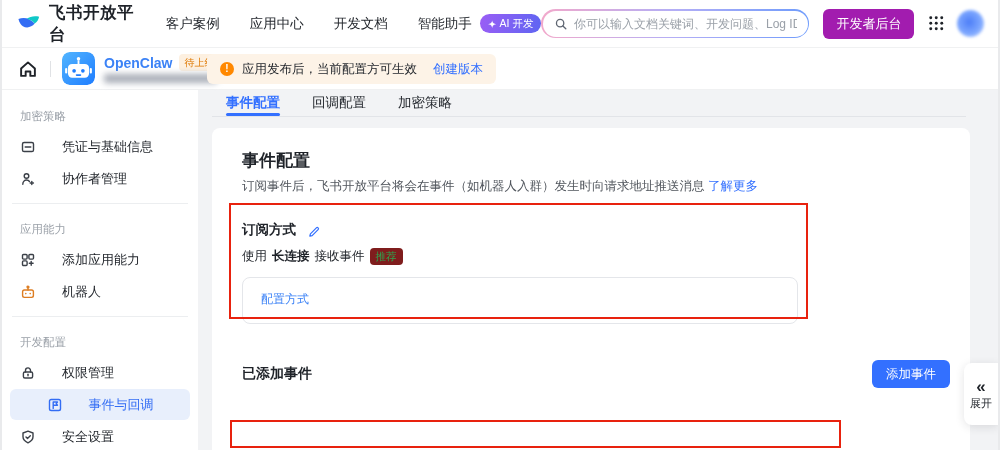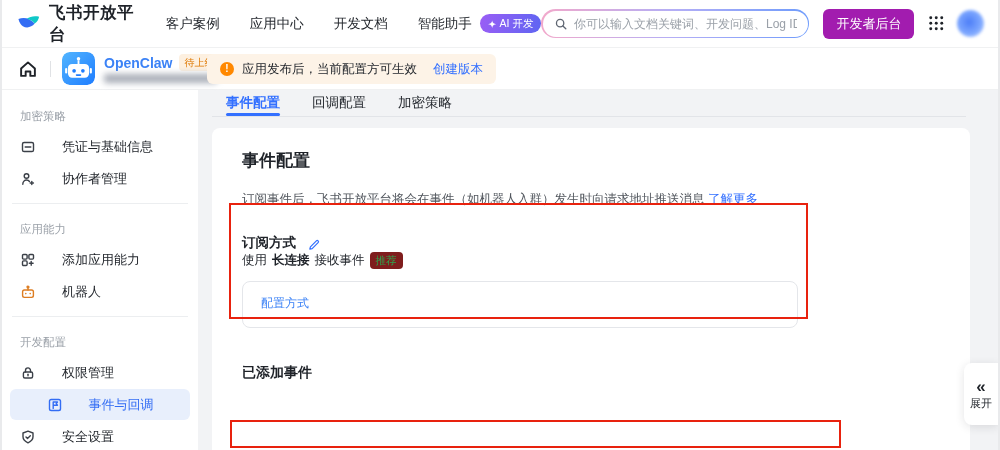--- a/index.html
+++ b/index.html
@@ -51,28 +51,28 @@
   .icon16 svg { width:100%; height:100%; }
 
   
   .content { position:absolute; top:90px; left:196px; right:0; bottom:0; background:#f2f3f5; }
   .tabstrip { position:absolute; top:0; left:14px; right:32px; height:27px; border-bottom:1px solid #e2e4e8; display:flex; gap:32px; align-items:center; padding-left:14px; }
   .tab { position:relative; height:100%; display:flex; align-items:center; font-size:13.5px; color:#1f2329; cursor:pointer; white-space:nowrap; }
   .tab.active { color:#3370ff; font-weight:bold; }
   .tab.active::after { content:""; position:absolute; left:0; right:0; bottom:0; height:3px; border-radius:2px; background:#3370ff; }
   .card { position:absolute; top:38px; left:14px; width:758px; height:400px; background:#fff; border-radius:8px; padding:21px 20px 0 30px; }
   .page-title { font-size:17px; font-weight:bold; color:#1f2329; }
-  .page-desc { margin-top:19px; font-size:12.5px; color:#51565d; }
+  .page-desc { margin-top:6px; font-size:12.5px; color:#51565d; }
   .inline-link { color:#3370ff; cursor:pointer; }
 
   .sub-block { margin-top:26px; }
   .sub-title-row { display:flex; align-items:flex-end; gap:11px; }
   .sub-title { font-size:13.5px; font-weight:bold; color:#1f2329; }
   .edit-icon { width:14px; height:14px; color:#3370ff; cursor:pointer; }
-  .mode-line { font-size:12.5px; color:#1f2329; display:flex; align-items:center; gap:5px; }
+  .mode-line { margin-top:9px; font-size:12.5px; color:#1f2329; display:flex; align-items:center; gap:5px; }
   .mode-strong { font-weight:bold; }
   .badge-green { font-size:10.5px; color:#2ea44e; background:#7f1d1d; padding:1.5px 6px; border-radius:4px; }
   .config-box { margin-top:12px; width:556px; border:1px solid #e4e6ea; border-radius:8px; padding:13px 18px 15px; }
   .config-title { font-size:12px; color:#3b82f6; font-weight:400; }
   .config-desc { margin-top:10px; font-size:12.5px; color:#1f2329; }
 
   .events-header { margin-top:36px; display:flex; align-items:center; justify-content:space-between; }
   .events-title { font-size:14px; font-weight:bold; color:#1f2329; }
   .add-btn { height:28px; padding:0 14px; background:#3370ff; color:#fff; font-size:12.5px; border:none; border-radius:6px; cursor:pointer; font-family:inherit; }
 
@@ -290,20 +290,21 @@
           <span>接收事件</span>
           <span class="badge-green">推荐</span>
         </div>
         <div class="config-box">
           <div class="config-title">配置方式</div>
         </div>
       </div>
 
       <div class="events-header">
         <span class="events-title">已添加事件</span>
+        <button class="add-btn">添加事件</button>
       </div>
 
     </div>
   </div>
 
   <div class="anno anno1"></div>
   <div class="anno anno2"></div>
 
   <div class="expand-tab">
     <span class="expand-chevrons">«</span>

